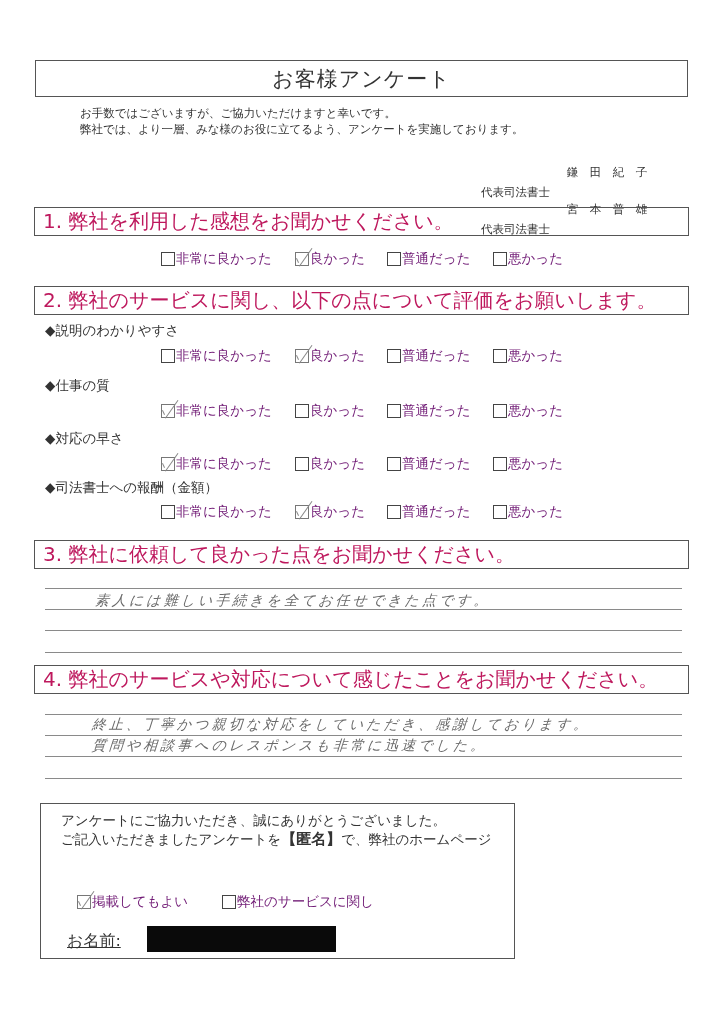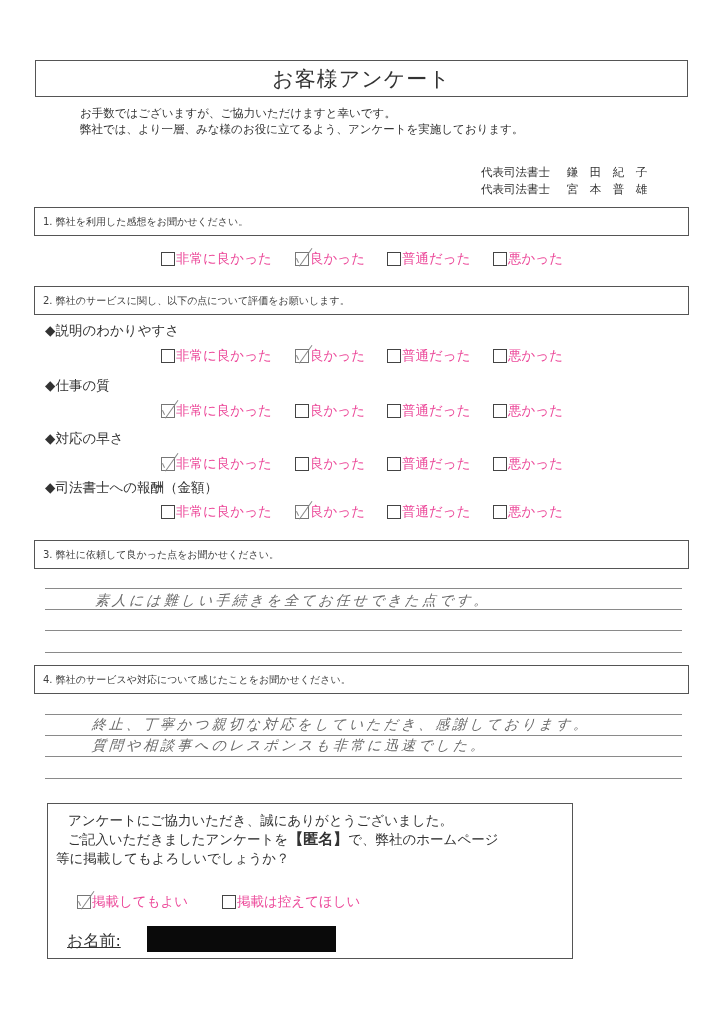--- a/index.html
+++ b/index.html
@@ -11,49 +11,49 @@
     border: 1.5px solid #555; display: flex; align-items: center; justify-content: center;
   }
   .title-box span { font-size: 21px; color: #333; letter-spacing: 1px; }
 
   .intro { position: absolute; left: 67px; top: 105px; width: 620px; font-size: 11.5px; line-height: 16px; color: #333; }
   .intro p { white-space: nowrap; }
   .intro .ind { padding-left: 13px; }
 
   .sigs { position: absolute; left: 481px; top: 164px; font-size: 11.5px; line-height: 17px; color: #333; }
   .sig-row { display: flex; white-space: nowrap; }
-  .sig-role { width: 80px; }
+  .sig-role { width: 80px; margin-top: 20px; }
   .sig-name { display: flex; gap: 0; }
   .sig-name span { width: 23px; text-align: center; }
 
   .sec-box {
     position: absolute; left: 34px; width: 655px; height: 29px;
     border: 1.5px solid #555; display: flex; align-items: center; padding-left: 8px;
   }
-  .sec-box span { font-size: 10px; color: #404040; }
-
-  .opts { position: absolute; height: 18px; font-size: 13.5px; color: #ec4899; padding-left: 29px; }
+  .sec-box span { font-size: 20px; color: #be185d; }
+
+  .opts { position: absolute; height: 18px; font-size: 13.5px; color: #701a75; padding-left: 29px; }
   .opt { position: absolute; top: 0; display: flex; align-items: center; white-space: nowrap; }
   .cb { width: 14px; height: 14px; border: 1.5px solid #444; background: #fff; margin-right: 1px; position: relative; }
   .cb.checked { border-color: #777; }
   .cb.checked::after {
     content: ""; position: absolute; left: 3px; top: -9px; width: 1px; height: 22px;
     background: #888; transform: rotate(35deg); transform-origin: bottom left;
   }
   .cb.checked::before {
     content: ""; position: absolute; left: 1px; top: 5px; width: 1px; height: 5px;
     background: #888; transform: rotate(-25deg);
   }
 
   .sub-label { position: absolute; left: 45px; font-size: 13.5px; color: #333; white-space: nowrap; }
 
   .rule { position: absolute; left: 45px; width: 637px; height: 1px; background: #8a8a8a; }
   .hand { position: absolute; font-family: "DejaVu Serif", serif; font-size: 14px; color: #6a6a6a; font-style: italic; letter-spacing: 3px; white-space: nowrap; transform: skewX(-4deg); }
 
-  .consent-box { position: absolute; left: 47px; top: 803px; width: 526px; height: 156px; border: 1.5px solid #555; }
+  .consent-box { position: absolute; left: 40px; top: 803px; width: 475px; height: 156px; border: 1.5px solid #555; }
   .consent-text { position: absolute; left: 0; top: 7px; width: 470px; font-size: 13.5px; line-height: 19px; color: #333; padding-left: 8px; }
   .consent-text p { white-space: nowrap; }
   .consent-text .ind { padding-left: 12px; }
   .consent-text .hl { font-weight: bold; font-size: 15px; }
 
   .name-label { position: absolute; left: 67px; top: 931px; font-size: 16px; color: #333; text-decoration: underline; }
   .name-redact { position: absolute; left: 147px; top: 926px; width: 189px; height: 26px; background: #0a0a0a; }
 </style>
 </head>
 <body>
@@ -210,27 +210,26 @@
 <div class="rule" style="top:735px;"></div>
 <div class="rule" style="top:756px;"></div>
 <div class="rule" style="top:778px;"></div>
 <div class="hand" style="left:92px; top:716px;">終止、丁寧かつ親切な対応をしていただき、感謝しております。</div>
 <div class="hand" style="left:92px; top:737px;">質問や相談事へのレスポンスも非常に迅速でした。</div>
 
 <div class="consent-box">
   <div class="consent-text">
     <p class="ind">アンケートにご協力いただき、誠にありがとうございました。</p>
     <p class="ind"><span>ご記入いただきましたアンケートを</span><span class="hl">【匿名】</span><span>で、弊社のホームページ</span></p>
-    <p>等に掲載してもよろしいでしょうか？</p>
   </div>
 </div>
 <div class="opts" style="left:0; top:893px; width:724px;">
   <div class="opt" style="left:77px;">
       <span class="cb checked"></span>
       <span>掲載してもよい</span>
     </div>
   <div class="opt" style="left:222px;">
       <span class="cb"></span>
-      <span>掲載は控えてほしい</span>
+      <span>弊社のサービスに関し</span>
     </div>
 </div>
 <div class="name-label">お名前:</div>
 <div class="name-redact"></div>
 
 </body></html>

